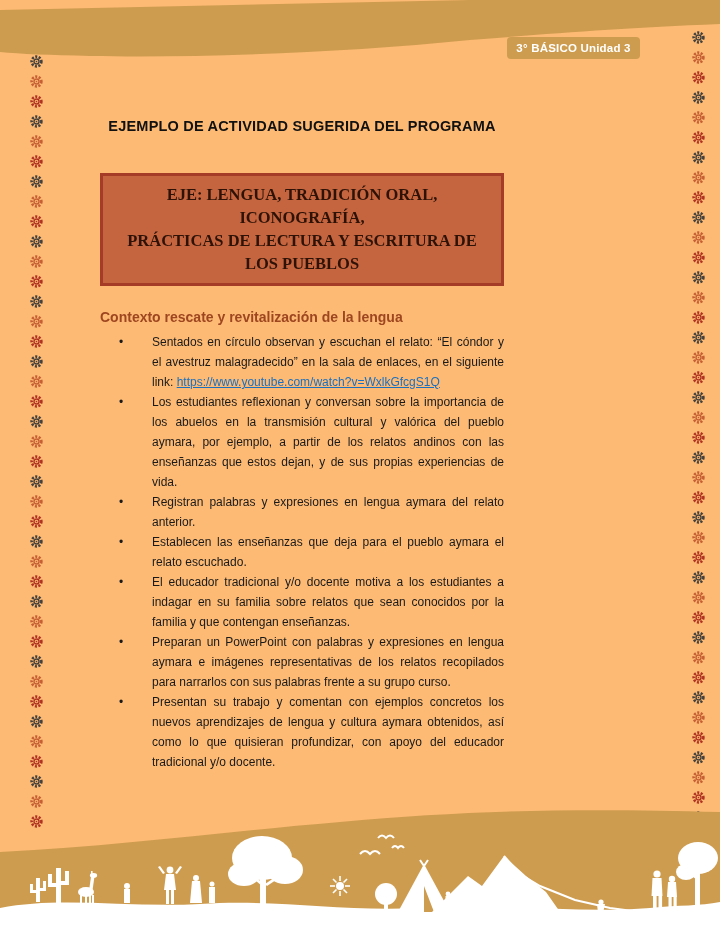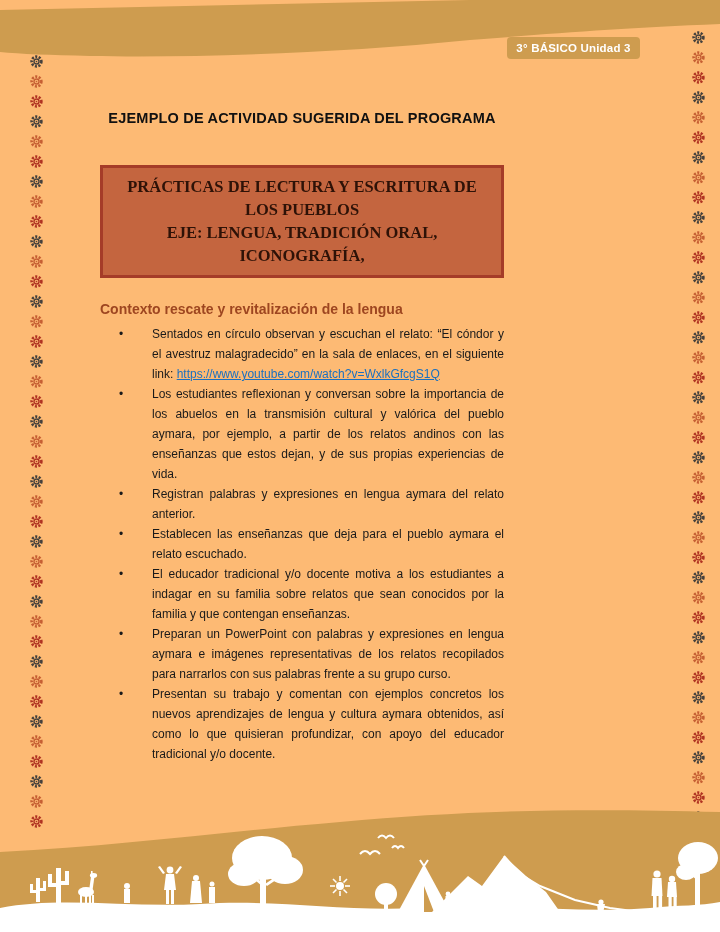--- a/index.html
+++ b/index.html
@@ -35,21 +35,21 @@
     color:#ffffff;font-size:11.5px;font-weight:bold;
     display:flex;align-items:center;justify-content:center;
     letter-spacing:.2px;
   }
   
   .motif-col{position:absolute;width:16px;display:flex;flex-direction:column;gap:5px;}
   .motif-col.left{left:29px;top:54px;}
   .motif-col.right{left:691px;top:30px;}
   .motif-col svg{display:block;}
   
-  .content{position:absolute;top:60px;left:0;width:604px;padding:0 100px;}
+  .content{position:absolute;top:68px;left:0;width:604px;padding:0 100px;}
   .doc-title{
     margin-top:50px;text-align:center;
     font-size:14.5px;font-weight:bold;color:#111;
     letter-spacing:.2px;
   }
   .eje-banner{
     margin-top:39px;
     background:var(--banner-bg);
     border:3px solid var(--banner-border);
     padding:7px 6px 8px 6px;
@@ -499,22 +499,22 @@
         <circle cx="8" cy="8" r="2.7" fill="none" stroke="#44403C" stroke-width="1.5"></circle>
         <circle cx="8" cy="8" r="0.9" fill="#44403C"></circle>
       </svg>
     </div>
 
   <div class="content">
 
     <h1 class="doc-title">EJEMPLO DE ACTIVIDAD SUGERIDA DEL PROGRAMA</h1>
 
     <div class="eje-banner">
+      <div>EJE: LENGUA, TRADICIÓN ORAL, ICONOGRAFÍA,</div>
       <div>PRÁCTICAS DE LECTURA Y ESCRITURA DE LOS PUEBLOS</div>
-      <div>EJE: LENGUA, TRADICIÓN ORAL, ICONOGRAFÍA,</div>
     </div>
 
     <h2 class="subheading">Contexto rescate y revitalización de la lengua</h2>
 
 
 
     <ul class="examples-list" id="examples-list">
         <li><span class="bullet">•</span><span>Sentados en círculo observan y escuchan el relato: “El cóndor y el avestruz malagradecido” en la sala de enlaces, en el siguiente link: </span><a class="yt-link" href="#">https://www.youtube.com/watch?v=WxlkGfcgS1Q</a></li>
         <li><span class="bullet">•</span><span>Los estudiantes reflexionan y conversan sobre la importancia de los abuelos en la transmisión cultural y valórica del pueblo aymara, por ejemplo, a partir de los relatos andinos con las enseñanzas que estos dejan, y de sus propias experiencias de vida.</span></li>
         <li><span class="bullet">•</span><span>Registran palabras y expresiones en lengua aymara del relato anterior.</span></li>

